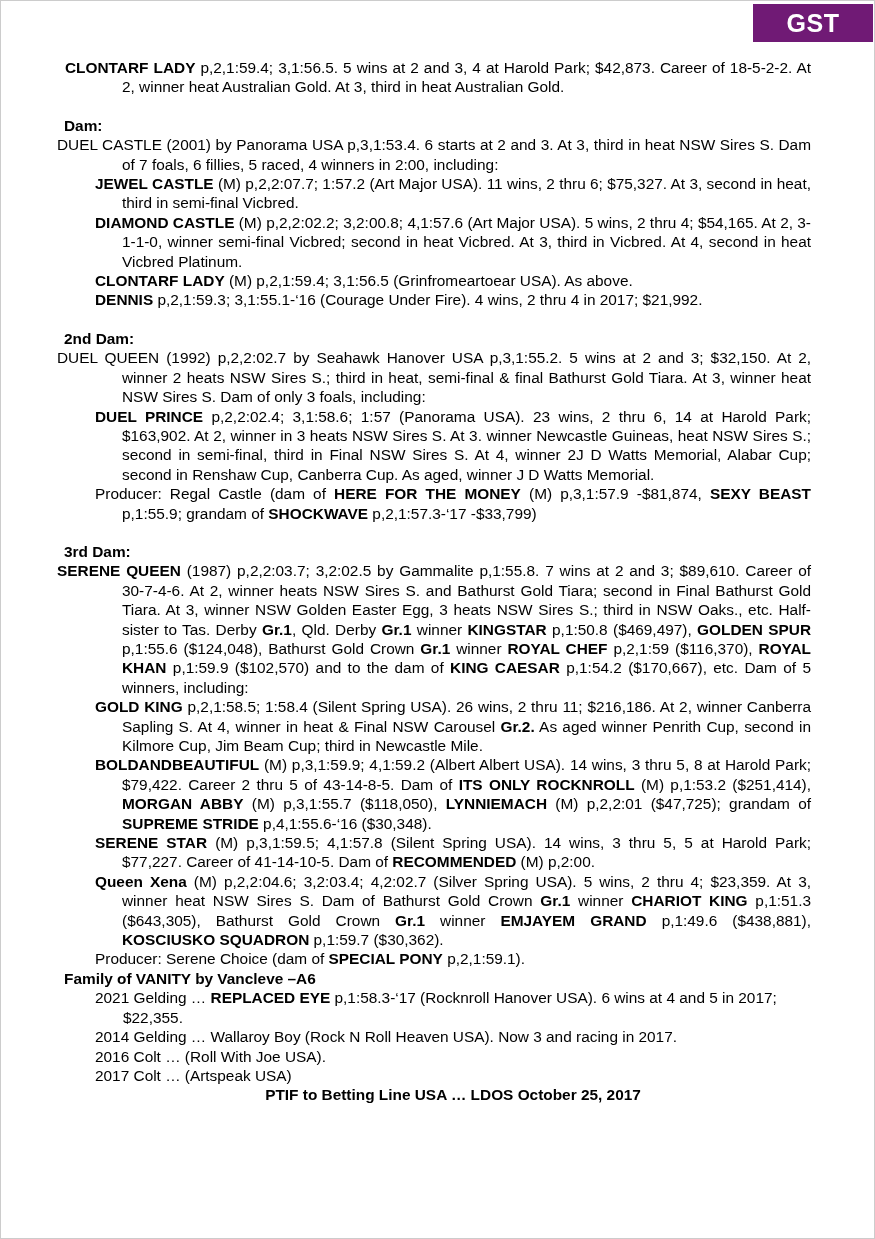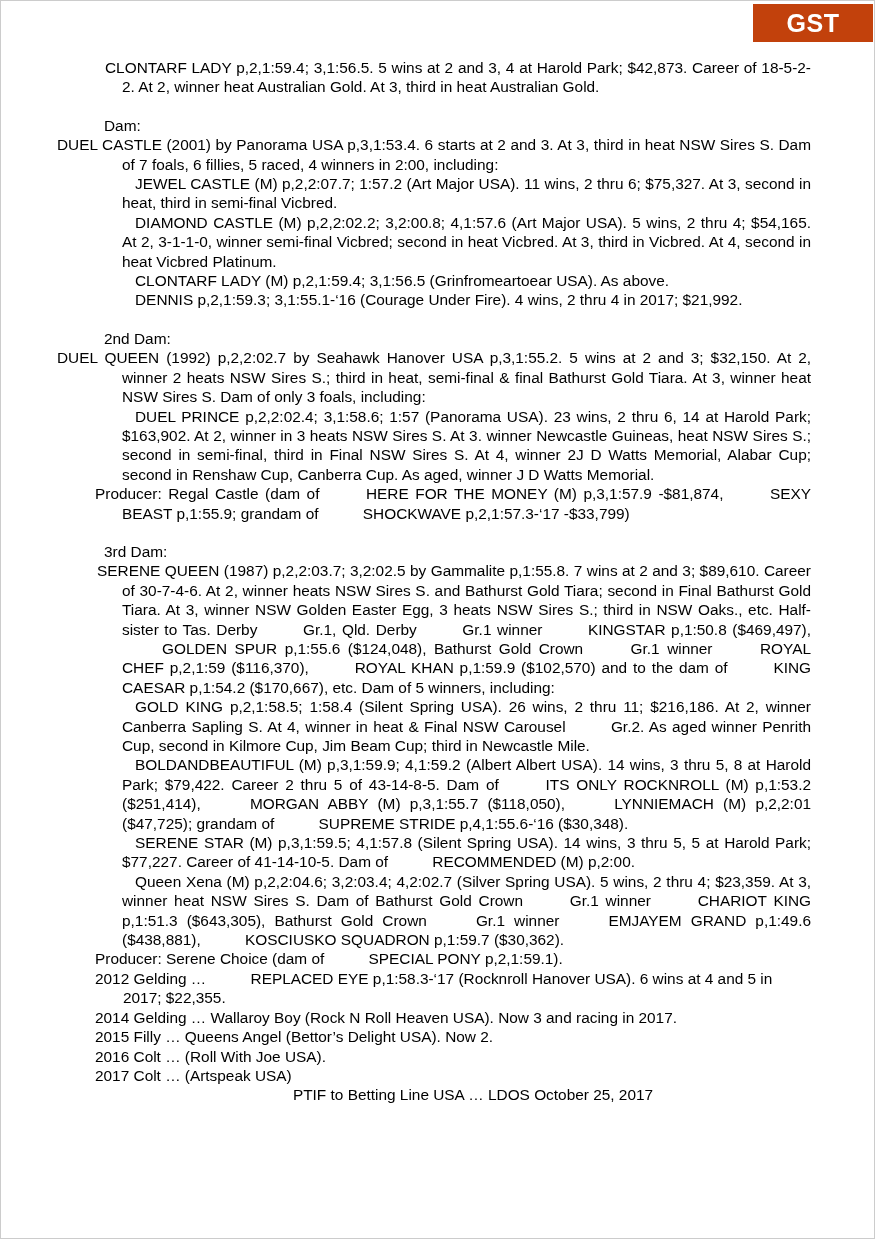--- a/index.html
+++ b/index.html
@@ -13,39 +13,39 @@
     overflow: hidden;
     font-family: "Liberation Sans", "DejaVu Sans", sans-serif;
     color: #000000;
   }
   .gst-box {
     position: absolute;
     top: 3px;
     right: 1px;
     width: 120px;
     height: 38px;
-    background: #c2410c;
+    background: #701a75;
     color: #ffffff;
     display: flex;
     align-items: center;
     justify-content: center;
     font-weight: bold;
     font-size: 25px;
     letter-spacing: 0.5px;
   }
   .doc {
     position: absolute;
     top: 57px;
     left: 56px;
     right: 63px;
     font-size: 15.4px;
     line-height: 19.4px;
   }
   .blk { margin: 0; text-align: justify; }
-  .blk b { font-weight: 400; margin-left: 40px; }
+  .blk b { font-weight: 700; }
   .heading {
     font-weight: 700;
     margin-top: 19px;
     padding-left: 7px;
     text-align: left;
     text-indent: 0;
   }
   .family { font-weight: 700; padding-left: 7px; text-align: left; }
   .entry0  { padding-left: 65px; text-indent: -65px; }
   .entry0a { padding-left: 65px; text-indent: -57px; }
@@ -72,20 +72,20 @@
       <p class="blk entry0"><span>DUEL QUEEN (1992) p,2,2:02.7 by Seahawk Hanover USA p,3,1:55.2. 5 wins at 2 and 3; $32,150. At 2, winner 2 heats NSW Sires S.; third in heat, semi-final &amp; final Bathurst Gold Tiara. At 3, winner heat NSW Sires S. Dam of only 3 foals, including:</span></p>
       <p class="blk entry1"><b>DUEL PRINCE</b><span> p,2,2:02.4; 3,1:58.6; 1:57 (Panorama USA). 23 wins, 2 thru 6, 14 at Harold Park; $163,902. At 2, winner in 3 heats NSW Sires S. At 3. winner Newcastle Guineas, heat NSW Sires S.; second in semi-final, third in Final NSW Sires S. At 4, winner 2J D Watts Memorial, Alabar Cup; second in Renshaw Cup, Canberra Cup. As aged, winner J D Watts Memorial.</span></p>
       <p class="blk entry1"><span>Producer: Regal Castle (dam of </span><b>HERE FOR THE MONEY</b><span> (M) p,3,1:57.9 -$81,874, </span><b>SEXY BEAST</b><span> p,1:55.9; grandam of </span><b>SHOCKWAVE</b><span> p,2,1:57.3-‘17 -$33,799)</span></p>
       <p class="blk heading"><b>3rd Dam:</b></p>
       <p class="blk entry0"><b>SERENE QUEEN</b><span> (1987) p,2,2:03.7; 3,2:02.5 by Gammalite p,1:55.8. 7 wins at 2 and 3; $89,610. Career of 30-7-4-6. At 2, winner heats NSW Sires S. and Bathurst Gold Tiara; second in Final Bathurst Gold Tiara. At 3, winner NSW Golden Easter Egg, 3 heats NSW Sires S.; third in NSW Oaks., etc. Half-sister to Tas. Derby </span><b>Gr.1</b><span>, Qld. Derby </span><b>Gr.1</b><span> winner </span><b>KINGSTAR</b><span> p,1:50.8 ($469,497), </span><b>GOLDEN SPUR</b><span> p,1:55.6 ($124,048), Bathurst Gold Crown </span><b>Gr.1</b><span> winner </span><b>ROYAL CHEF</b><span> p,2,1:59 ($116,370), </span><b>ROYAL KHAN</b><span> p,1:59.9 ($102,570) and to the dam of </span><b>KING CAESAR</b><span> p,1:54.2 ($170,667), etc. Dam of 5 winners, including:</span></p>
       <p class="blk entry1"><b>GOLD KING</b><span> p,2,1:58.5; 1:58.4 (Silent Spring USA). 26 wins, 2 thru 11; $216,186. At 2, winner Canberra Sapling S. At 4, winner in heat &amp; Final NSW Carousel </span><b>Gr.2.</b><span> As aged winner Penrith Cup, second in Kilmore Cup, Jim Beam Cup; third in Newcastle Mile.</span></p>
       <p class="blk entry1"><b>BOLDANDBEAUTIFUL</b><span> (M) p,3,1:59.9; 4,1:59.2 (Albert Albert USA). 14 wins, 3 thru 5, 8 at Harold Park; $79,422. Career 2 thru 5 of 43-14-8-5. Dam of </span><b>ITS ONLY ROCKNROLL</b><span> (M) p,1:53.2 ($251,414), </span><b>MORGAN ABBY</b><span> (M) p,3,1:55.7 ($118,050), </span><b>LYNNIEMACH</b><span> (M) p,2,2:01 ($47,725); grandam of </span><b>SUPREME STRIDE</b><span> p,4,1:55.6-‘16 ($30,348).</span></p>
       <p class="blk entry1"><b>SERENE STAR</b><span> (M) p,3,1:59.5; 4,1:57.8 (Silent Spring USA). 14 wins, 3 thru 5, 5 at Harold Park; $77,227. Career of 41-14-10-5. Dam of </span><b>RECOMMENDED</b><span> (M) p,2:00.</span></p>
       <p class="blk entry1"><b>Queen Xena</b><span> (M) p,2,2:04.6; 3,2:03.4; 4,2:02.7 (Silver Spring USA). 5 wins, 2 thru 4; $23,359. At 3, winner heat NSW Sires S. Dam of Bathurst Gold Crown </span><b>Gr.1</b><span> winner </span><b>CHARIOT KING</b><span> p,1:51.3 ($643,305), Bathurst Gold Crown </span><b>Gr.1</b><span> winner </span><b>EMJAYEM GRAND</b><span> p,1:49.6 ($438,881), </span><b>KOSCIUSKO SQUADRON</b><span> p,1:59.7 ($30,362).</span></p>
       <p class="blk entry1"><span>Producer: Serene Choice (dam of </span><b>SPECIAL PONY</b><span> p,2,1:59.1).</span></p>
-      <p class="blk prod"><span>2012 Gelding … </span><b>REPLACED EYE</b><span> p,1:58.3-‘17 (Rocknroll Hanover USA). 6 wins at 4 and 5 in 2017; $22,355.</span></p>
+      <p class="blk family"><b>Family of VANITY by Vancleve –A6</b></p>
+      <p class="blk prod"><span>2021 Gelding … </span><b>REPLACED EYE</b><span> p,1:58.3-‘17 (Rocknroll Hanover USA). 6 wins at 4 and 5 in 2017; $22,355.</span></p>
       <p class="blk prod"><span>2014 Gelding … Wallaroy Boy (Rock N Roll Heaven USA). Now 3 and racing in 2017.</span></p>
-      <p class="blk prod"><span>2015 Filly … Queens Angel (Bettor’s Delight USA). Now 2.</span></p>
       <p class="blk prod"><span>2016 Colt … (Roll With Joe USA).</span></p>
       <p class="blk prod"><span>2017 Colt … (Artspeak USA)</span></p>
       <p class="blk ptif"><b>PTIF to Betting Line USA … LDOS October 25, 2017</b></p>
     </div>
 </div>
 
 </body></html>

